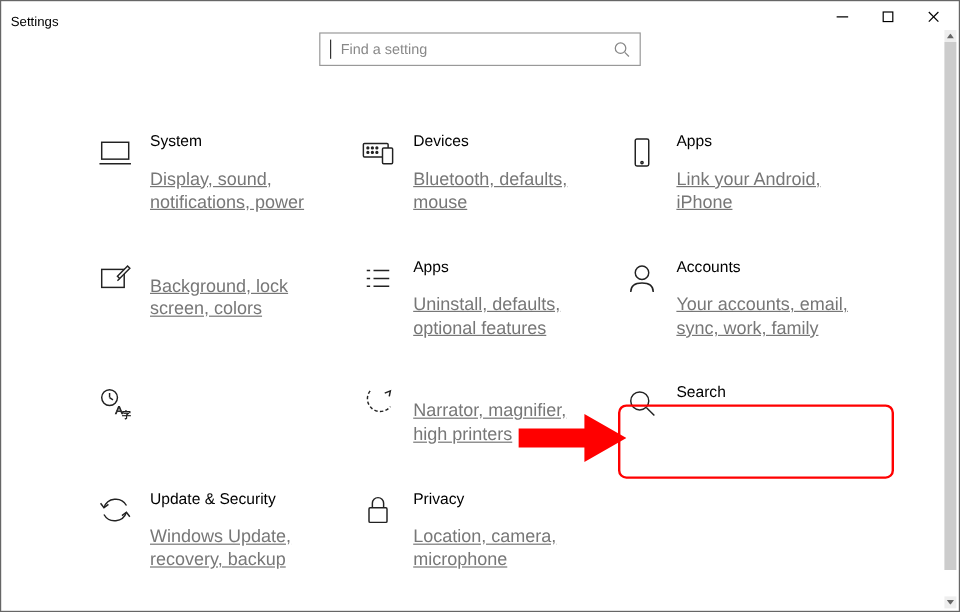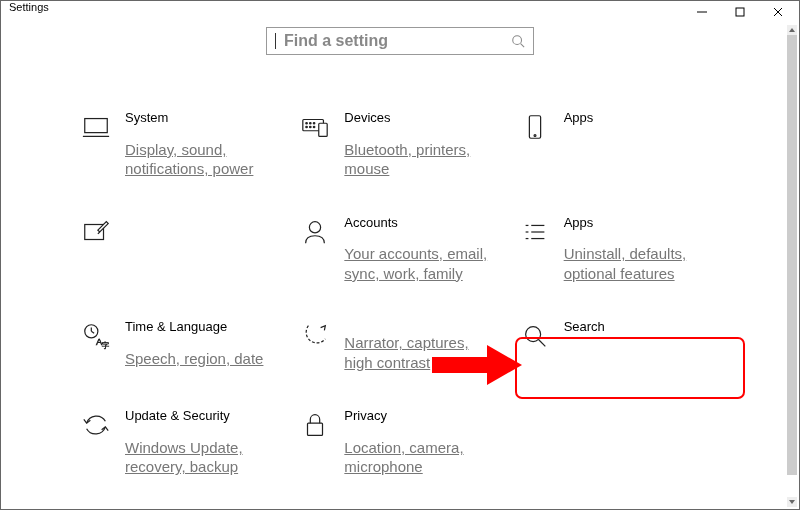--- a/index.html
+++ b/index.html
@@ -1,24 +1,24 @@
 <!DOCTYPE html>
 <html><head>
 <meta charset="utf-8">
 <style>
   * { box-sizing: border-box; margin: 0; padding: 0; font-family: "Segoe UI", sans-serif; }
   body { background: #fff; width: 800px; height: 510px; overflow: hidden; border: 1px solid #666; position: relative; }
-  .titlebar { height: 24px; display: flex; align-items: flex-start; justify-content: space-between; padding: 0 2px 0 8px; }
+  .titlebar { height: 24px; display: flex; align-items: flex-end; justify-content: space-between; padding: 0 2px 0 8px; }
   .titlebar .title { font-size: 11px; color: #000; }
   .titlebar .controls { display: flex; }
   .titlebar .controls .ctrl { width: 38px; height: 22px; display: flex; align-items: center; justify-content: center; }
   .titlebar .controls svg { width: 10px; height: 10px; stroke: #000; stroke-width: 1; fill: none; }
   .search-wrap { display: flex; justify-content: center; margin-top: 2px; }
   .search-box { width: 268px; height: 28px; border: 1px solid #999; display: flex; align-items: center; padding: 0 8px; gap: 6px; }
-  .search-box input { flex: 1; border: none; outline: none; font-size: 16px; color: #ef4444; background: transparent; font-family: inherit; font-weight: bold; }
+  .search-box input { flex: 1; border: none; outline: none; font-size: 12px; color: #ef4444; background: transparent; font-family: inherit; }
   .search-box input::placeholder { color: #888; }
   .search-box .cursor { width: 1px; height: 16px; background: #333; margin-right: 2px; }
   .search-box .sicon { width: 14px; height: 14px; }
   .grid { display: grid; grid-template-columns: repeat(3, 1fr); column-gap: 10px; row-gap: 36px; padding: 55px 70px 20px 80px; }
   .item { display: flex; gap: 14px; align-items: flex-start; cursor: pointer; }
   .item .icon { width: 30px; height: 30px; flex-shrink: 0; margin-top: 2px; }
   .item .txt { flex: 1; }
   .item .lbl { font-size: 13px; color: #000; line-height: 1.2; }
   .item .sub { font-size: 15px; color: #777; line-height: 1.3; margin-top: 14px; max-width: 150px; text-decoration: underline; }
   .highlight-box { position: absolute; border: 2.5px solid #f00; border-radius: 7px; pointer-events: none; }
@@ -85,93 +85,91 @@
         <rect x="20" y="12" width="9" height="14" rx="1" fill="#fff"></rect>
         <circle cx="7" cy="12" r="0.8" fill="#222"></circle>
         <circle cx="11" cy="12" r="0.8" fill="#222"></circle>
         <circle cx="15" cy="12" r="0.8" fill="#222"></circle>
         <circle cx="7" cy="16" r="0.8" fill="#222"></circle>
         <circle cx="11" cy="16" r="0.8" fill="#222"></circle>
         <circle cx="15" cy="16" r="0.8" fill="#222"></circle>
       </svg>
     <div class="txt">
         <div class="lbl">Devices</div>
-        <div class="sub">Bluetooth, printers, mouse</div>
+        <div class="sub">Bluetooth, defaults, mouse</div>
       </div>
   </div>
 
   <div class="item">
     <svg class="icon" viewBox="0 0 32 32">
         <rect x="10" y="4" width="12" height="24" rx="1.5"></rect>
         <circle cx="16" cy="25" r="1"></circle>
       </svg>
     <div class="txt">
         <div class="lbl">Apps</div>
+        <div class="sub">Link your Android, iPhone</div>
       </div>
   </div>
 
 
   <div class="item">
     <svg class="icon" viewBox="0 0 32 32">
         <rect x="4" y="8" width="20" height="16"></rect>
         <path d="M18 14 L27 5 L29 7 L20 16 Z" fill="#fff"></path>
         <line x1="18" y1="18" x2="20" y2="16"></line>
       </svg>
     <div class="txt">
-      </div>
-  </div>
-
-  <div class="item">
-    <svg class="icon" viewBox="0 0 32 32">
-        <circle cx="16" cy="11" r="6"></circle>
-        <path d="M6 28 Q6 20 16 20 Q26 20 26 28"></path>
-      </svg>
-    <div class="txt">
-        <div class="lbl">Accounts</div>
-        <div class="sub">Your accounts, email, sync, work, family</div>
+        <div class="sub">Background, lock screen, colors</div>
       </div>
   </div>
 
   <div class="item">
     <svg class="icon" viewBox="0 0 32 32">
         <line x1="6" y1="9" x2="9" y2="9"></line>
         <line x1="12" y1="9" x2="26" y2="9"></line>
         <line x1="6" y1="16" x2="9" y2="16"></line>
         <line x1="12" y1="16" x2="26" y2="16"></line>
         <line x1="6" y1="23" x2="9" y2="23"></line>
         <line x1="12" y1="23" x2="26" y2="23"></line>
       </svg>
     <div class="txt">
         <div class="lbl">Apps</div>
         <div class="sub">Uninstall, defaults, optional features</div>
       </div>
   </div>
 
   <div class="item">
     <svg class="icon" viewBox="0 0 32 32">
+        <circle cx="16" cy="11" r="6"></circle>
+        <path d="M6 28 Q6 20 16 20 Q26 20 26 28"></path>
+      </svg>
+    <div class="txt">
+        <div class="lbl">Accounts</div>
+        <div class="sub">Your accounts, email, sync, work, family</div>
+      </div>
+  </div>
+
+  <div class="item">
+    <svg class="icon" viewBox="0 0 32 32">
         <circle cx="11" cy="11" r="7"></circle>
         <line x1="11" y1="7" x2="11" y2="11"></line>
         <line x1="11" y1="11" x2="14" y2="13"></line>
         <text x="16" y="26" font-size="10" stroke-width="0.6" fill="#222">A</text>
         <text x="22" y="29" font-size="8" stroke-width="0.5" fill="#222">字</text>
       </svg>
-    <div class="txt">
-        <div class="lbl">Time &amp; Language</div>
-        <div class="sub">Speech, region, date</div>
-      </div>
   </div>
 
 
   <div class="item">
     <svg class="icon" viewBox="0 0 32 32">
         <path d="M9 5 A11 11 0 1 0 27 19" stroke-dasharray="3 2"></path>
         <path d="M22 7 L27 5 L26 10"></path>
       </svg>
     <div class="txt">
-        <div class="sub">Narrator, captures, high contrast</div>
+        <div class="sub">Narrator, magnifier, high printers</div>
       </div>
   </div>
 
   <div class="item">
     <svg class="icon" viewBox="0 0 32 32">
         <circle cx="14" cy="14" r="8"></circle>
         <line x1="20" y1="20" x2="27" y2="27"></line>
       </svg>
     <div class="txt">
         <div class="lbl">Search</div>

